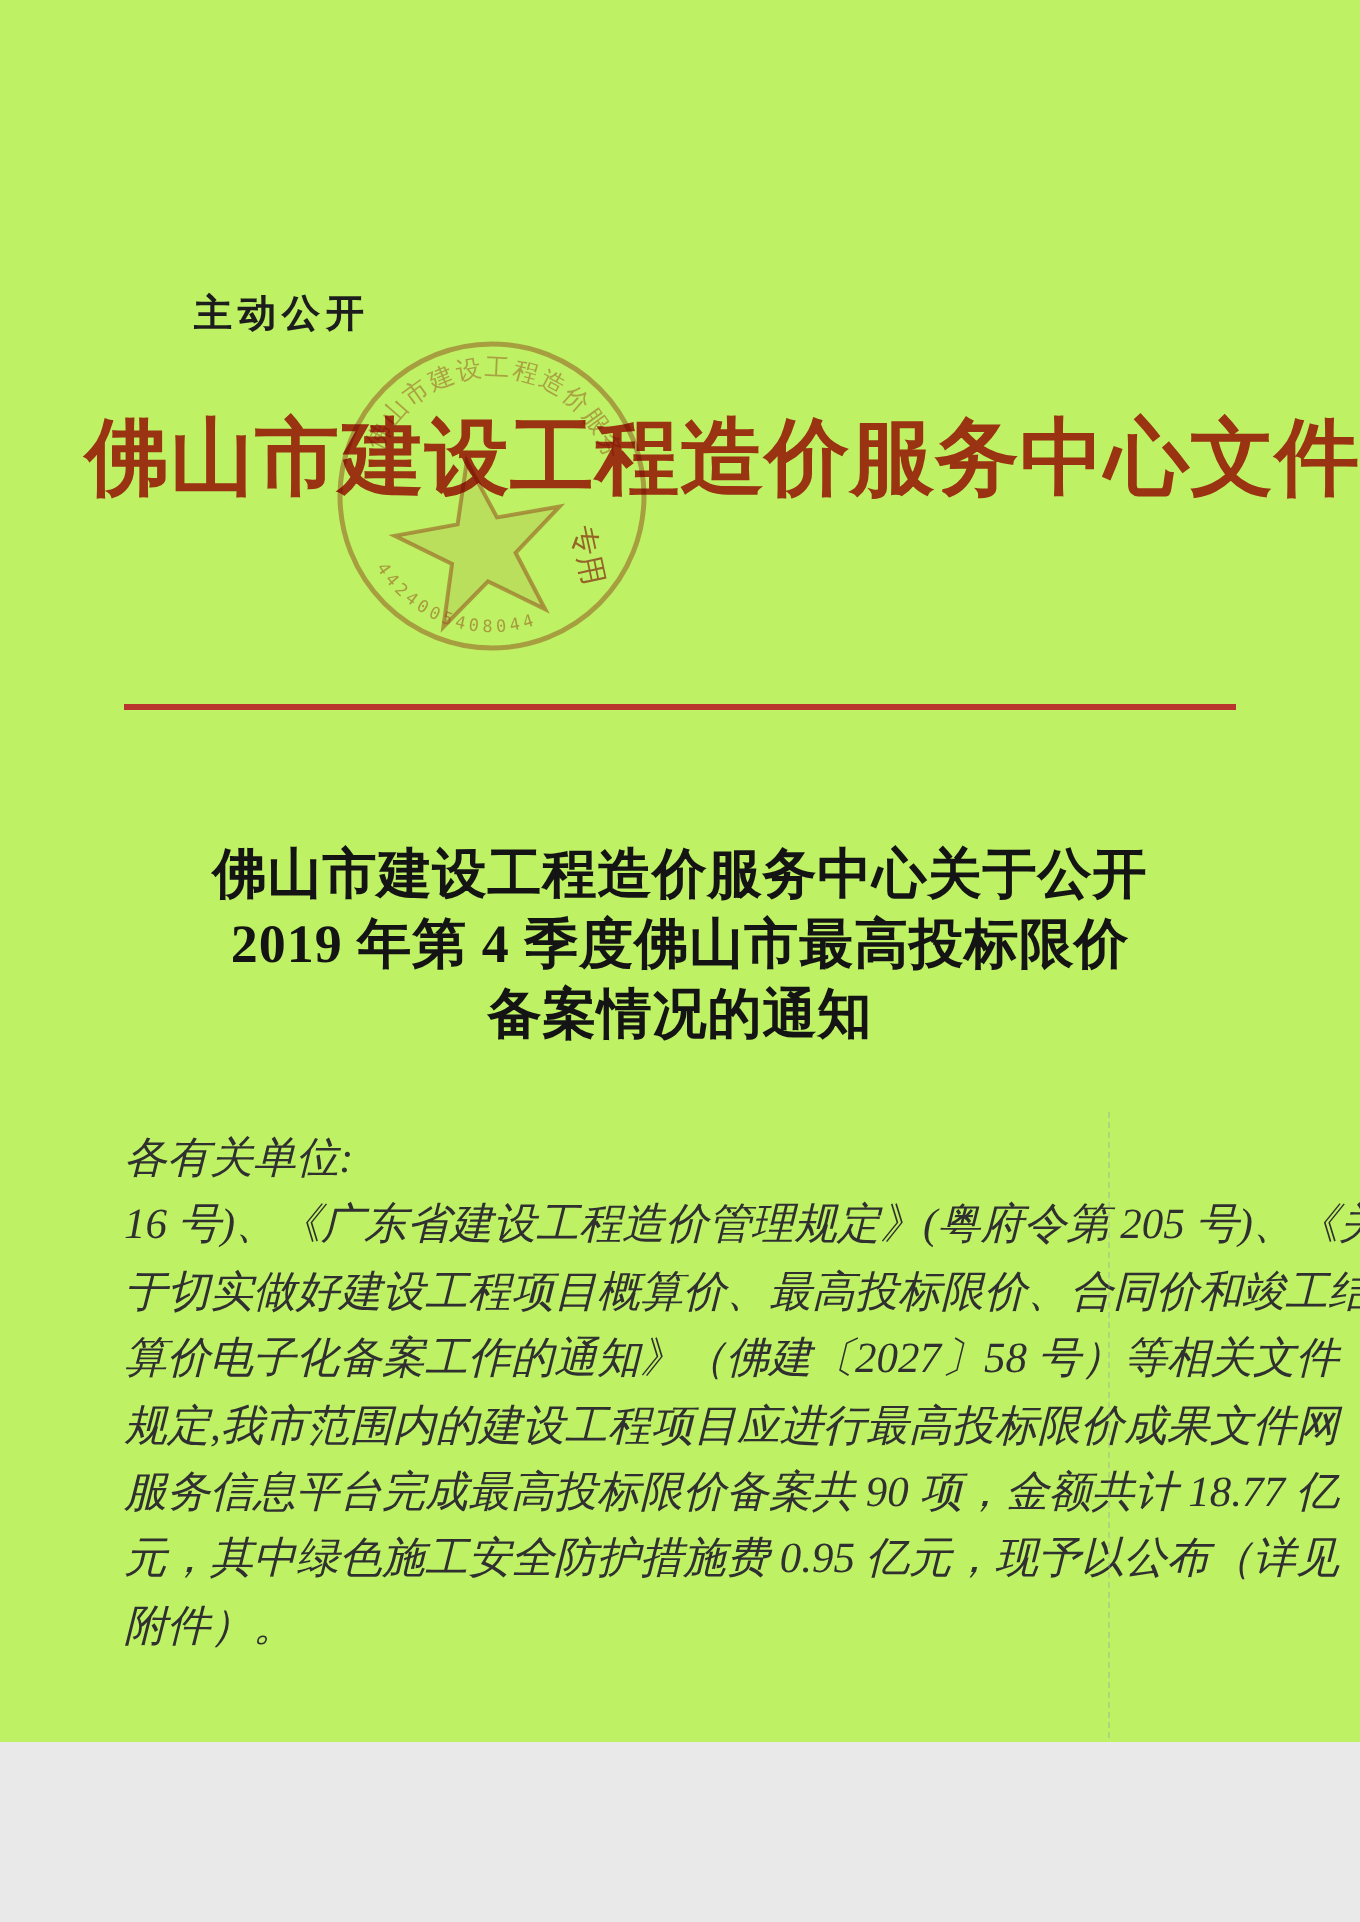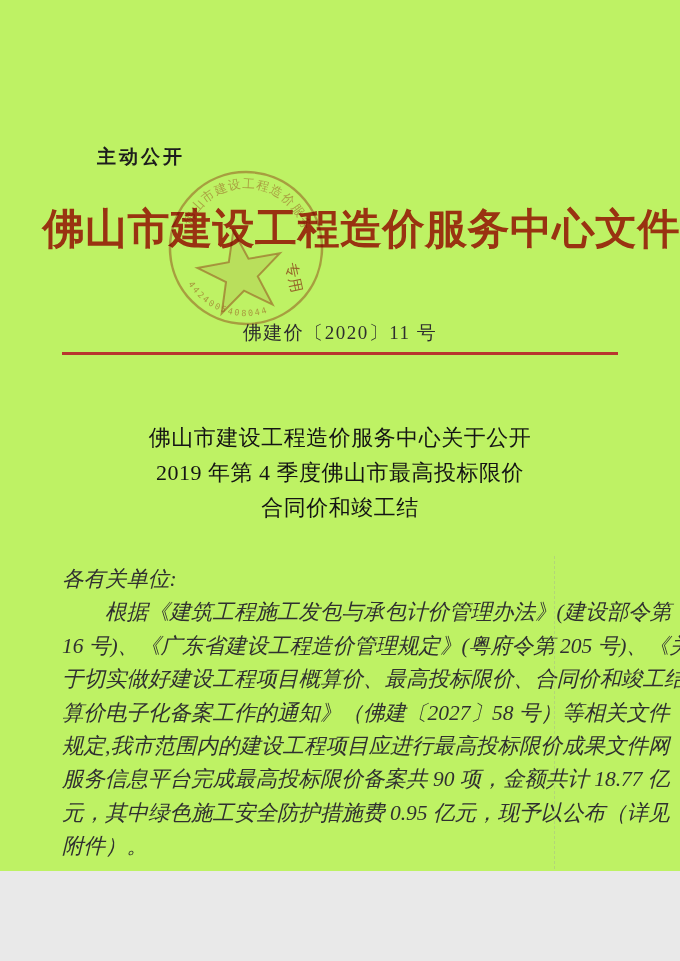--- a/index.html
+++ b/index.html
@@ -26,21 +26,21 @@
   .docnum{
     position:absolute;left:0;top:320px;width:680px;text-align:center;
     font-size:19px;letter-spacing:1.5px;color:#2e2e2e;
   }
   .red-rule{
     position:absolute;left:62px;top:352px;width:556px;height:3px;
     background:#b8362e;
   }
   .notice-title{
     position:absolute;left:40px;top:420px;width:600px;text-align:center;
-    font-size:22px;font-weight:400;line-height:35px;color:#141414;
+    font-size:27px;font-weight:700;line-height:35px;color:#141414;
     letter-spacing:0.5px;
   }
   .body-block{
     position:absolute;left:62px;top:563px;width:556px;
     font-size:21.5px;line-height:33.4px;color:#303030;
   }
   .bodyline{
     text-align:justify;text-align-last:justify;white-space:nowrap;font-style:italic;
   }
   .bodyline.plain{text-align:left;text-align-last:left;white-space:normal;}
@@ -71,33 +71,31 @@
       <textPath href="#arcTop" startOffset="2">佛山市建设工程造价服务中心</textPath>
     </text>
     <text x="133" y="96" font-size="15" fill="rgba(178,44,38,0.75)" transform="rotate(78 133 96)" font-family="'Liberation Serif',serif">专用</text>
     <text font-size="8.5" fill="rgba(198,78,68,0.55)" letter-spacing="2" font-family="'DejaVu Sans Mono',monospace">
       <textPath href="#arcBottom" startOffset="14">4424005408044</textPath>
     </text>
   </svg>
 
   <div class="letterhead">佛山市建设工程造价服务中心文件</div>
 
-  <div class="docnum">佛建价〔2020〕11 号</div>
 
   <div class="red-rule"></div>
 
   <div class="notice-title">
     <div>佛山市建设工程造价服务中心关于公开</div>
     <div>2019 年第 4 季度佛山市最高投标限价</div>
-    <div>合同价和竣工结</div>
+    <div>备案情况的通知</div>
   </div>
 
   <div class="body-block">
     <div class="bodyline plain">各有关单位:</div>
-    <div class="bodyline">　　根据《建筑工程施工发包与承包计价管理办法》(建设部令第</div>
     <div class="bodyline">16 号)、《广东省建设工程造价管理规定》(粤府令第 205 号)、《关</div>
     <div class="bodyline">于切实做好建设工程项目概算价、最高投标限价、合同价和竣工结</div>
     <div class="bodyline">算价电子化备案工作的通知》（佛建〔2027〕58 号）等相关文件</div>
     <div class="bodyline">规定,我市范围内的建设工程项目应进行最高投标限价成果文件网</div>
     <div class="bodyline">服务信息平台完成最高投标限价备案共 90 项，金额共计 18.77 亿</div>
     <div class="bodyline">元，其中绿色施工安全防护措施费 0.95 亿元，现予以公布（详见</div>
     <div class="bodyline plain">附件）。</div>
   </div>
 
   <div class="fold-line"></div>

